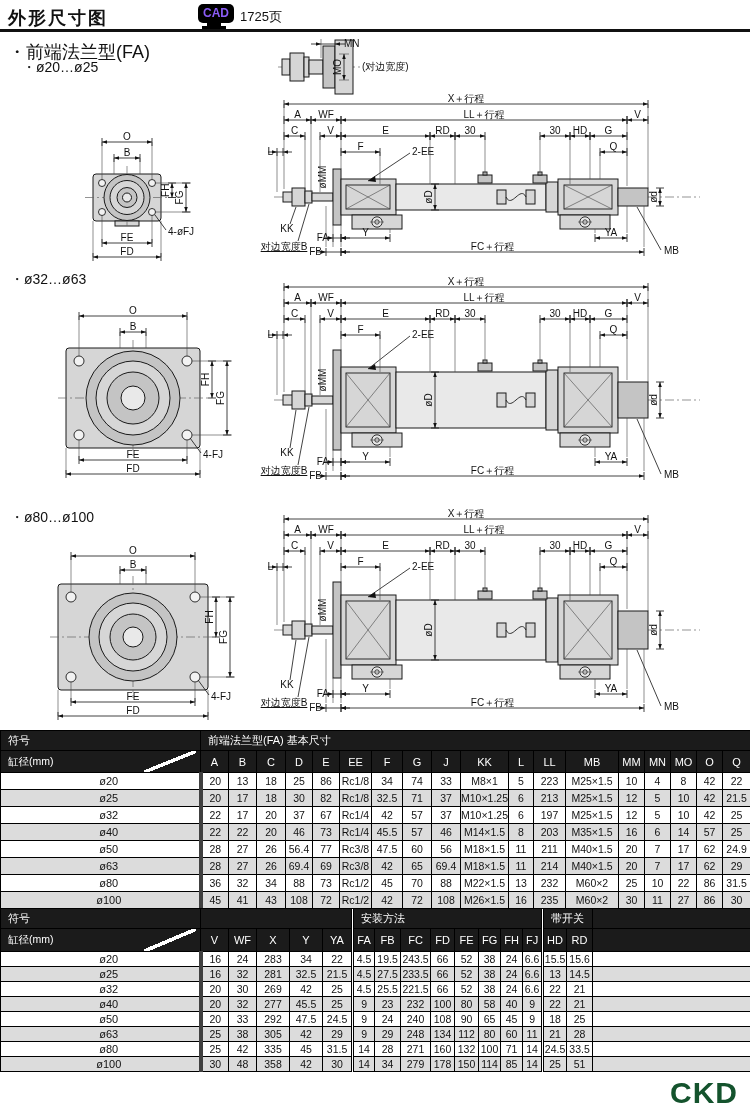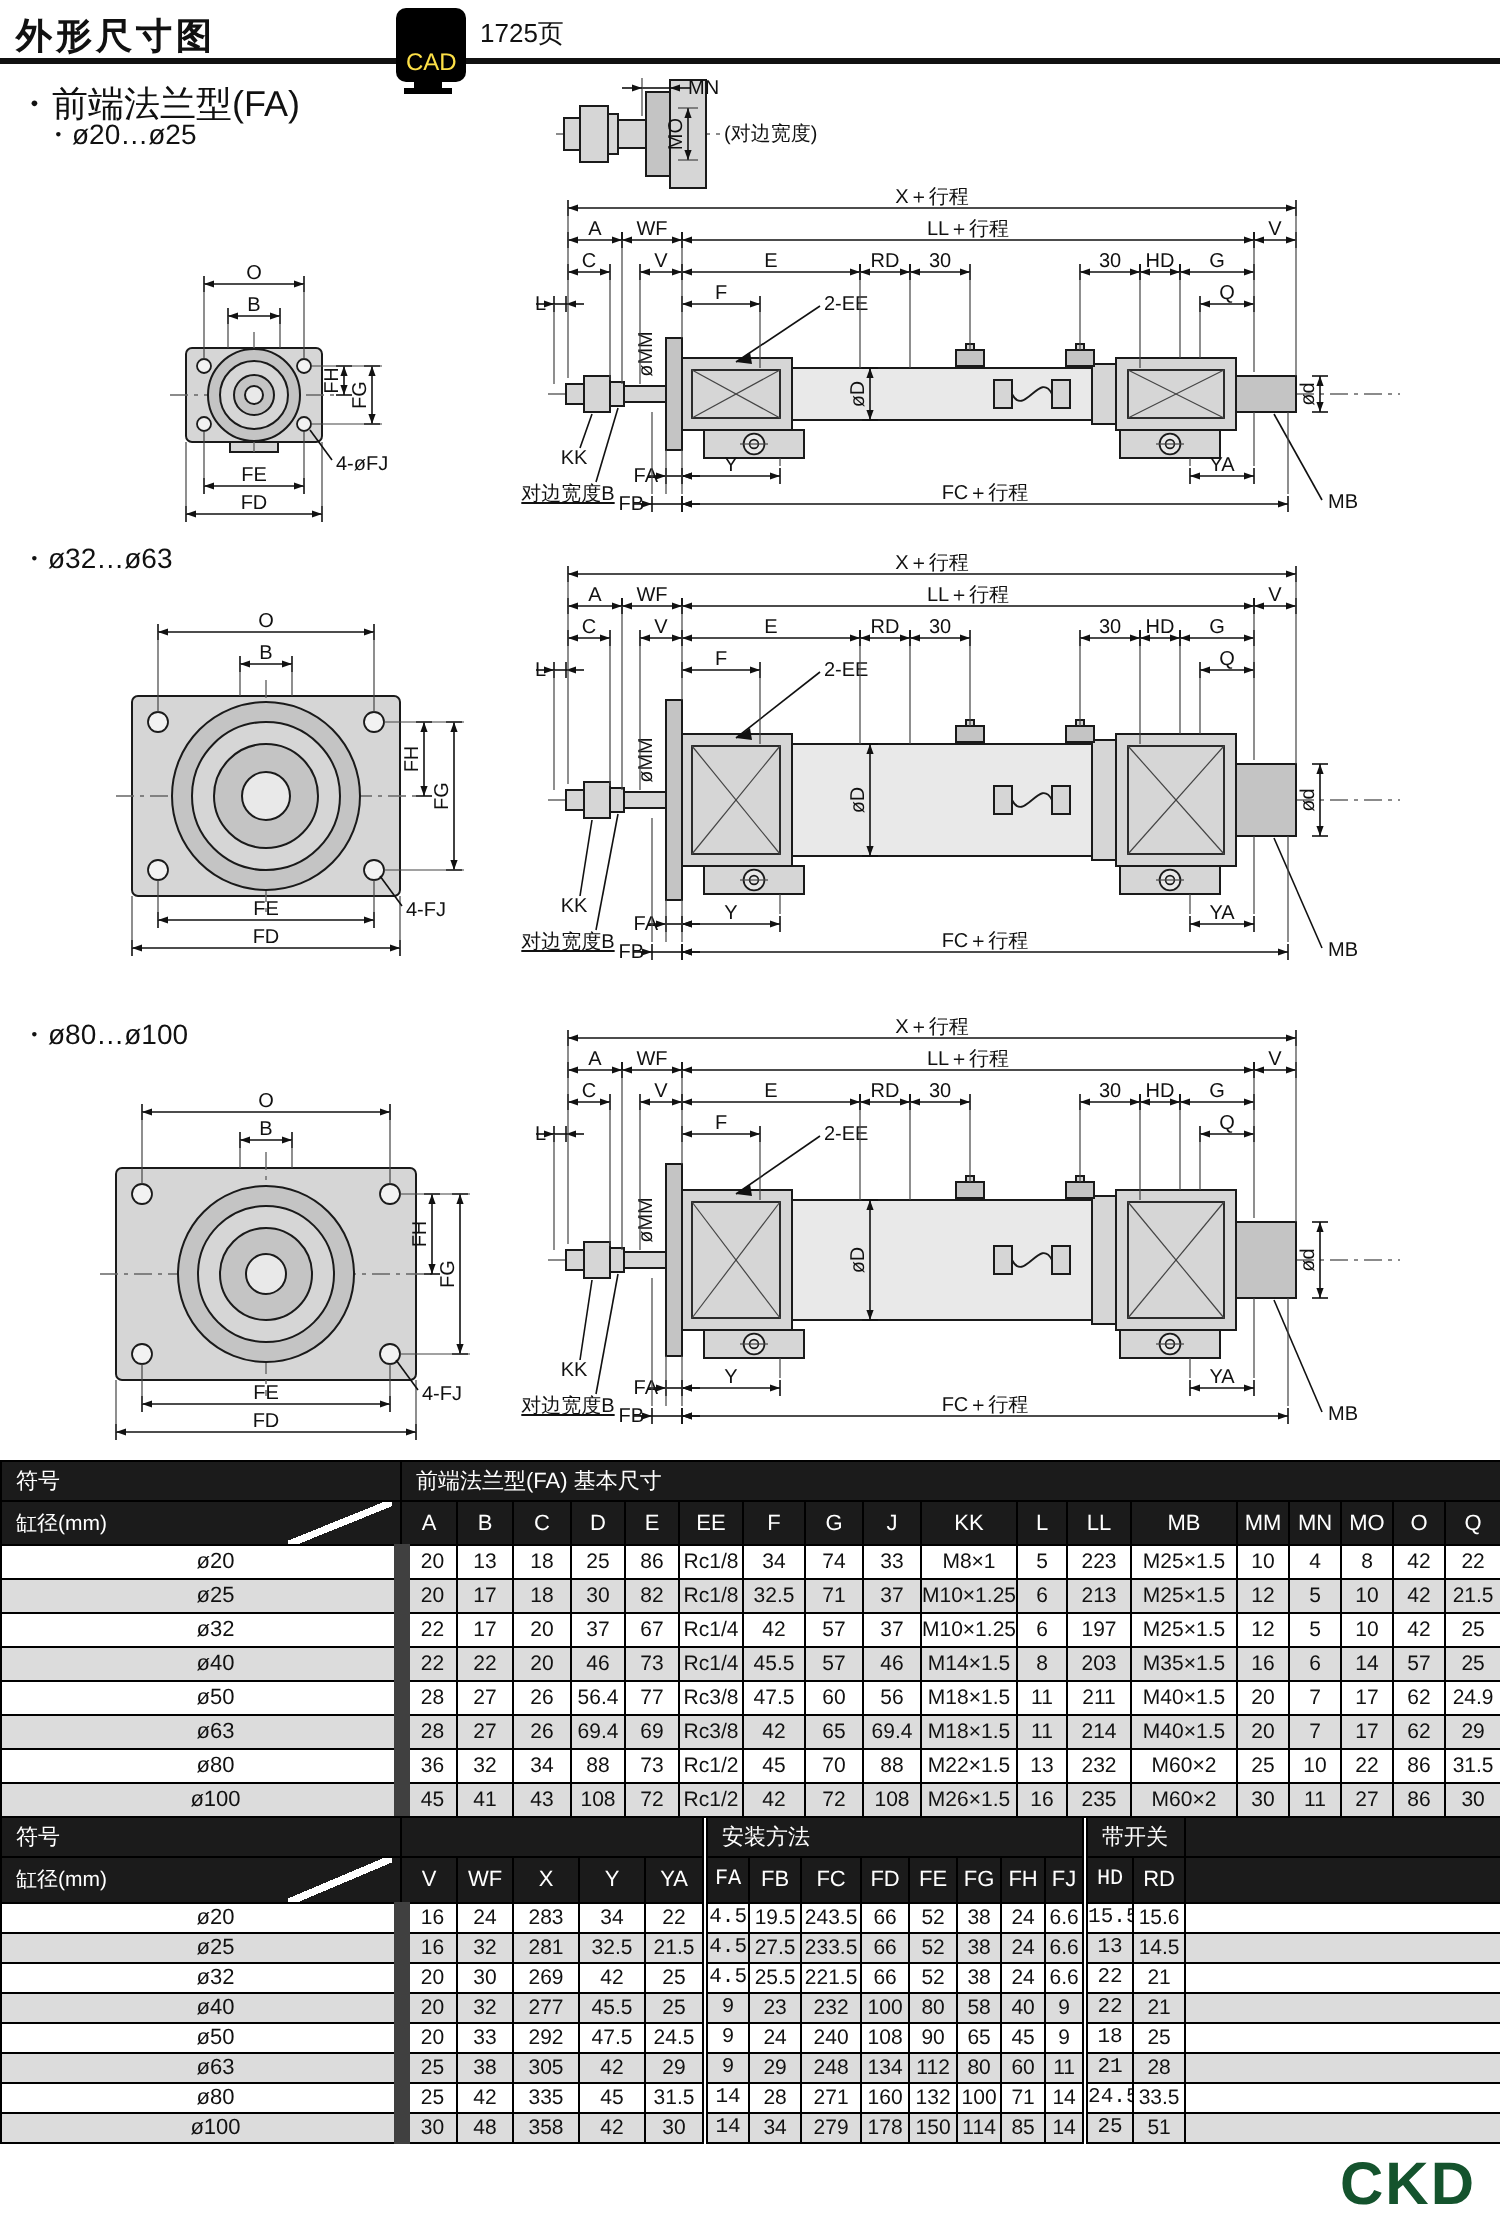--- a/index.html
+++ b/index.html
@@ -1,22 +1,22 @@
 <!DOCTYPE html>
 <html><head>
 <meta charset="utf-8">
 <style>
   html,body{margin:0;padding:0;background:#fff;}
   .page{position:relative;width:750px;height:1114px;background:#fff;overflow:hidden;
         font-family:"Liberation Sans","DejaVu Sans",sans-serif;color:#111;}
   .abs{position:absolute;}
   .page-title{left:8px;top:6px;font-size:18px;font-weight:bold;letter-spacing:2px;}
   .rule{left:0;top:29px;width:750px;height:3px;background:#111;}
-  .cad{left:198px;top:4px;background:#000;color:#fde047;font-weight:normal;font-size:12px;
-       padding:20px 5px 3px;border-radius:5px;}
+  .cad{left:198px;top:4px;background:#000;color:#8b5cf6;font-weight:bold;font-size:12px;
+       padding:2px 5px 3px;border-radius:5px;}
   .cad:after{content:"";position:absolute;left:9px;top:100%;width:14px;height:3px;background:#000;}
   .cad:before{content:"";position:absolute;left:4px;top:calc(100% + 3px);width:24px;height:3px;background:#000;}
   .cad-page{left:240px;top:8px;font-size:13px;text-align:center;}
   .sec-title{font-size:18px;}
   .sec-size{font-size:14px;}
   svg text{font-family:"Liberation Sans","DejaVu Sans",sans-serif;font-size:10px;fill:#111;}
   svg .dim{stroke:#111;stroke-width:.8;}
   svg .ext{stroke:#444;stroke-width:.6;}
   svg .part{fill:#d6d6d6;stroke:#1a1a1a;stroke-width:1;}
   svg .dark{fill:#c4c4c4;}
@@ -26,23 +26,23 @@
   table{position:absolute;left:0;border-collapse:collapse;table-layout:fixed;width:750px;}
   th,td{border:1px solid #000;overflow:hidden;white-space:nowrap;padding:0;}
   th{background:#1b1b1b;color:#fff;font-weight:normal;font-size:11px;}
   th.blank{background:#1b1b1b;}
   th.grp,th.corner{text-align:left;padding-left:7px;}
   th.corner2{text-align:left;padding-left:7px;position:relative;font-size:10.5px;}
   th.corner2:after{content:"";position:absolute;right:4px;top:0;width:52px;height:100%;
       background:linear-gradient(to right bottom,transparent 46%,#fff 46%,#fff 55%,transparent 55%);}
   th.colh{text-align:center;}
   td{text-align:center;font-size:10.5px;background:#fff;}
-  td.bore{border-right:8px solid #404040;font-size:11px;padding-left:18px;}
+  td.bore{border-right:4px solid #404040;font-size:11px;padding-left:18px;}
   tr.g td{background:#dcdcdc;}
-  .dbl{border-left:3px double #000 !important;font-family:Liberation Mono, monospace;}
+  .dbl{border-left:3px double #000 !important;}
   .t1 thead tr:first-child th{height:19px;}
   .t1 thead tr:last-child th{height:21px;}
   .t1 tbody tr{height:17px;}
   .t2 thead tr:first-child th{height:19px;}
   .t2 thead tr:last-child th{height:22px;}
   .t2 tbody tr{height:15px;}
   .ckd{right:12px;top:1076px;font-size:30px;font-weight:bold;color:#14532d;letter-spacing:1px;}
 </style>
 </head>
 <body>

